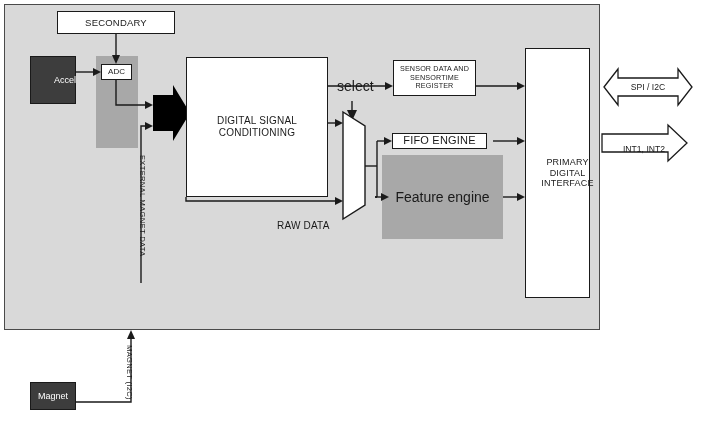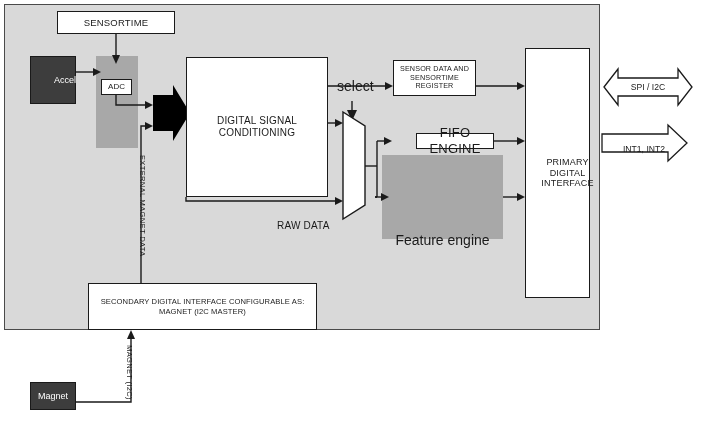--- a/index.html
+++ b/index.html
@@ -39,24 +39,24 @@
     border: 1.4px solid #1a1a1a;
     box-sizing: border-box;
     display: flex;
     align-items: center;
     justify-content: center;
     text-align: center;
     color: #1a1a1a;
     line-height: 1.22;
   }
   .box-sensortime { left: 57px;  top: 11px;  width: 118px; height: 23px; font-size: 9.5px; letter-spacing: .2px; }
-  .box-adc        { left: 101px; top: 79px;  width: 31px;  height: 16px; font-size: 8px; }
+  .box-adc        { left: 101px; top: 64px;  width: 31px;  height: 16px; font-size: 8px; }
   .box-dsc        { left: 186px; top: 57px;  width: 142px; height: 140px; font-size: 10px; letter-spacing: .2px; }
   .box-sensordata { left: 393px; top: 60px;  width: 83px;  height: 36px; font-size: 7.2px; letter-spacing: .15px; }
-  .box-fifo       { left: 392px; top: 133px; width: 78px; height: 16px; font-size: 13px; letter-spacing: .2px; margin-left: 24px; }
+  .box-fifo       { left: 392px; top: 133px; width: 95px; height: 16px; font-size: 11px; letter-spacing: .2px; }
   .box-pdi        { left: 525px; top: 48px;  width: 65px;  height: 250px; font-size: 9px; letter-spacing: .2px; padding-left: 20px; }
   .box-secondary  { left: 88px;  top: 283px; width: 229px; height: 47px; font-size: 7.6px; letter-spacing: .1px; }
 
   
   .dbox {
     background: #3d3d3d;
     border: 1.4px solid #1a1a1a;
     box-sizing: border-box;
     display: flex;
     align-items: center;
@@ -64,21 +64,21 @@
     color: #ffffff;
     font-size: 9px;
   }
   .box-accel  { left: 30px; top: 56px;  width: 46px; height: 48px; padding-left: 24px; }
   .box-magnet { left: 30px; top: 382px; width: 46px; height: 28px; }
 
   
   .feature-label {
     left: 382px; top: 155px; width: 121px; height: 84px;
     display: flex; align-items: center; justify-content: center;
-    font-size: 14px; color: #1a1a1a; margin-top: 43px;
+    font-size: 14px; color: #1a1a1a;
   }
 
   
   .txt { color: #1a1a1a; white-space: nowrap; }
   .lbl-select  { left: 337px; top: 78px;  font-size: 14px; }
   .lbl-rawdata { left: 277px; top: 220px; font-size: 10px; letter-spacing: .2px; }
 
   .vtxt {
     color: #1a1a1a; white-space: nowrap;
     transform-origin: 0 0;
@@ -173,37 +173,36 @@
     <polygon class="solid-fill" points="525,197 517,193 517,201"></polygon>
 
     <path class="arrow-line" d="M76,402 L131,402 L131,337"></path>
     <polygon class="solid-fill" points="131,330 127,339 135,339"></polygon>
 
     <polygon class="hollow" points="604,87 618,69 618,78 678,78 678,69 692,87 678,105 678,96 618,96 618,105"></polygon>
 
     <polygon class="hollow" points="602,134 668,134 668,125 687,143 668,161 668,152 602,152"></polygon>
   </svg>
 
-  <div class="abs wbox box-sensortime">SENSORTIME</div>
+  <div class="abs wbox box-sensortime">SECONDARY</div>
 
   <div class="abs dbox box-accel">Accel</div>
 
   <div class="abs wbox box-adc">ADC</div>
 
   <div class="abs wbox box-dsc">DIGITAL SIGNAL CONDITIONING</div>
 
   <div class="abs wbox box-sensordata">SENSOR DATA AND SENSORTIME REGISTER</div>
 
   <div class="abs wbox box-fifo">FIFO ENGINE</div>
 
   <div class="abs feature-label">Feature engine</div>
 
   <div class="abs wbox box-pdi">PRIMARY DIGITAL INTERFACE</div>
 
-  <div class="abs wbox box-secondary">SECONDARY DIGITAL INTERFACE CONFIGURABLE AS: MAGNET (I2C MASTER)</div>
 
   <div class="abs dbox box-magnet">Magnet</div>
 
   <div class="abs txt lbl-select">select</div>
 
   <div class="abs txt lbl-rawdata">RAW DATA</div>
 
   <div class="abs vtxt lbl-extmag">EXTERNAL MAGNET DATA</div>
 
   <div class="abs vtxt lbl-magi2c">MAGNET (I2C)</div>

